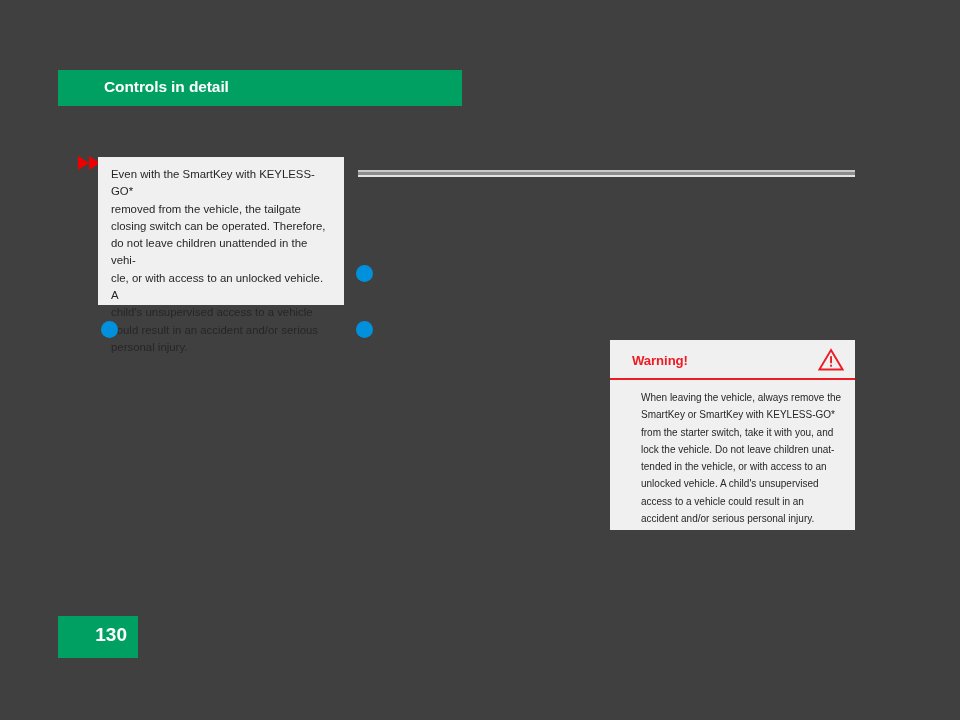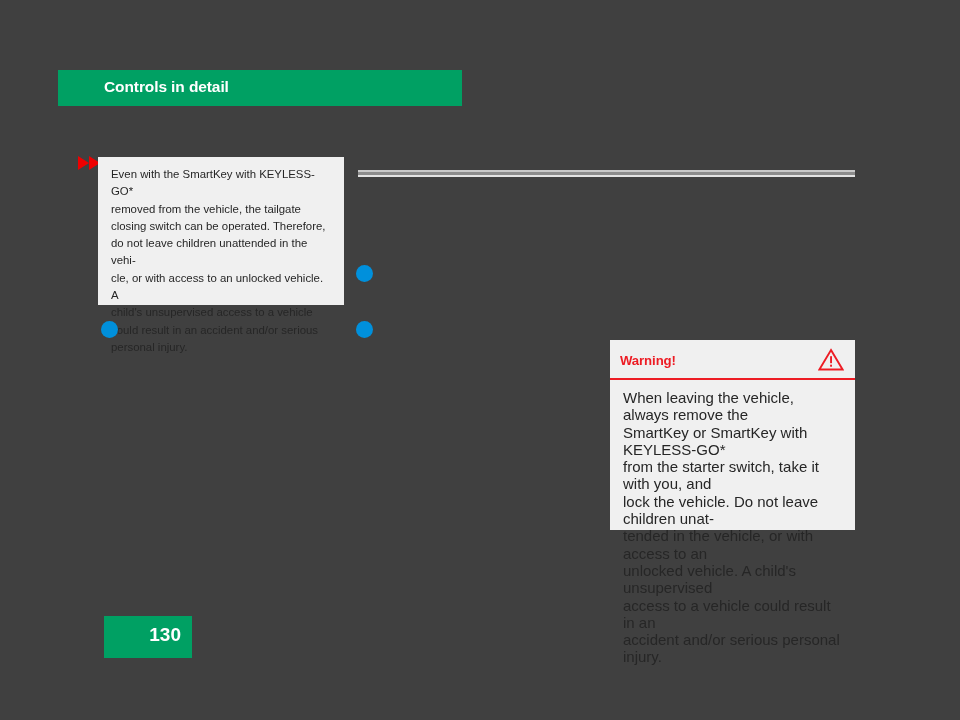--- a/index.html
+++ b/index.html
@@ -106,21 +106,21 @@
     position: absolute;
     left: 610px;
     top: 340px;
     width: 245px;
     height: 190px;
     background: #F0F0F0;
   }
   .warning-head {
     position: relative;
     height: 38px;
-    padding: 11px 13px 0 10px;
+    padding: 11px 13px 0 22px;
   }
   .warning-label {
     font-size: 13.2px;
     font-weight: bold;
     color: #ED1C24;
     letter-spacing: -0.1px;
   }
   .warning-triangle {
     position: absolute;
     right: 11px;
@@ -128,35 +128,35 @@
     width: 26px;
     height: 23px;
   }
   .warning-divider {
     height: 2px;
     background: #ED1C24;
     margin: 0 0 0 0;
   }
   .warning-body {
     padding: 9px 13px 0 13px;
-    font-size: 15px;
+    font-size: 10px;
     line-height: 17.3px;
     color: #262626;
     white-space: pre-line;
+    margin-left: 18px;
   }
 
   
   .page-number-box {
     position: absolute;
     left: 58px;
     top: 616px;
-    width: 88px;
+    width: 80px;
     height: 42px;
     background: #00A063;
-    margin-left: 46px;
   }
   .page-number {
     position: absolute;
     right: 11px;
     top: 8px;
     font-size: 19px;
     font-weight: bold;
     color: #FFFFFF;
   }
 

